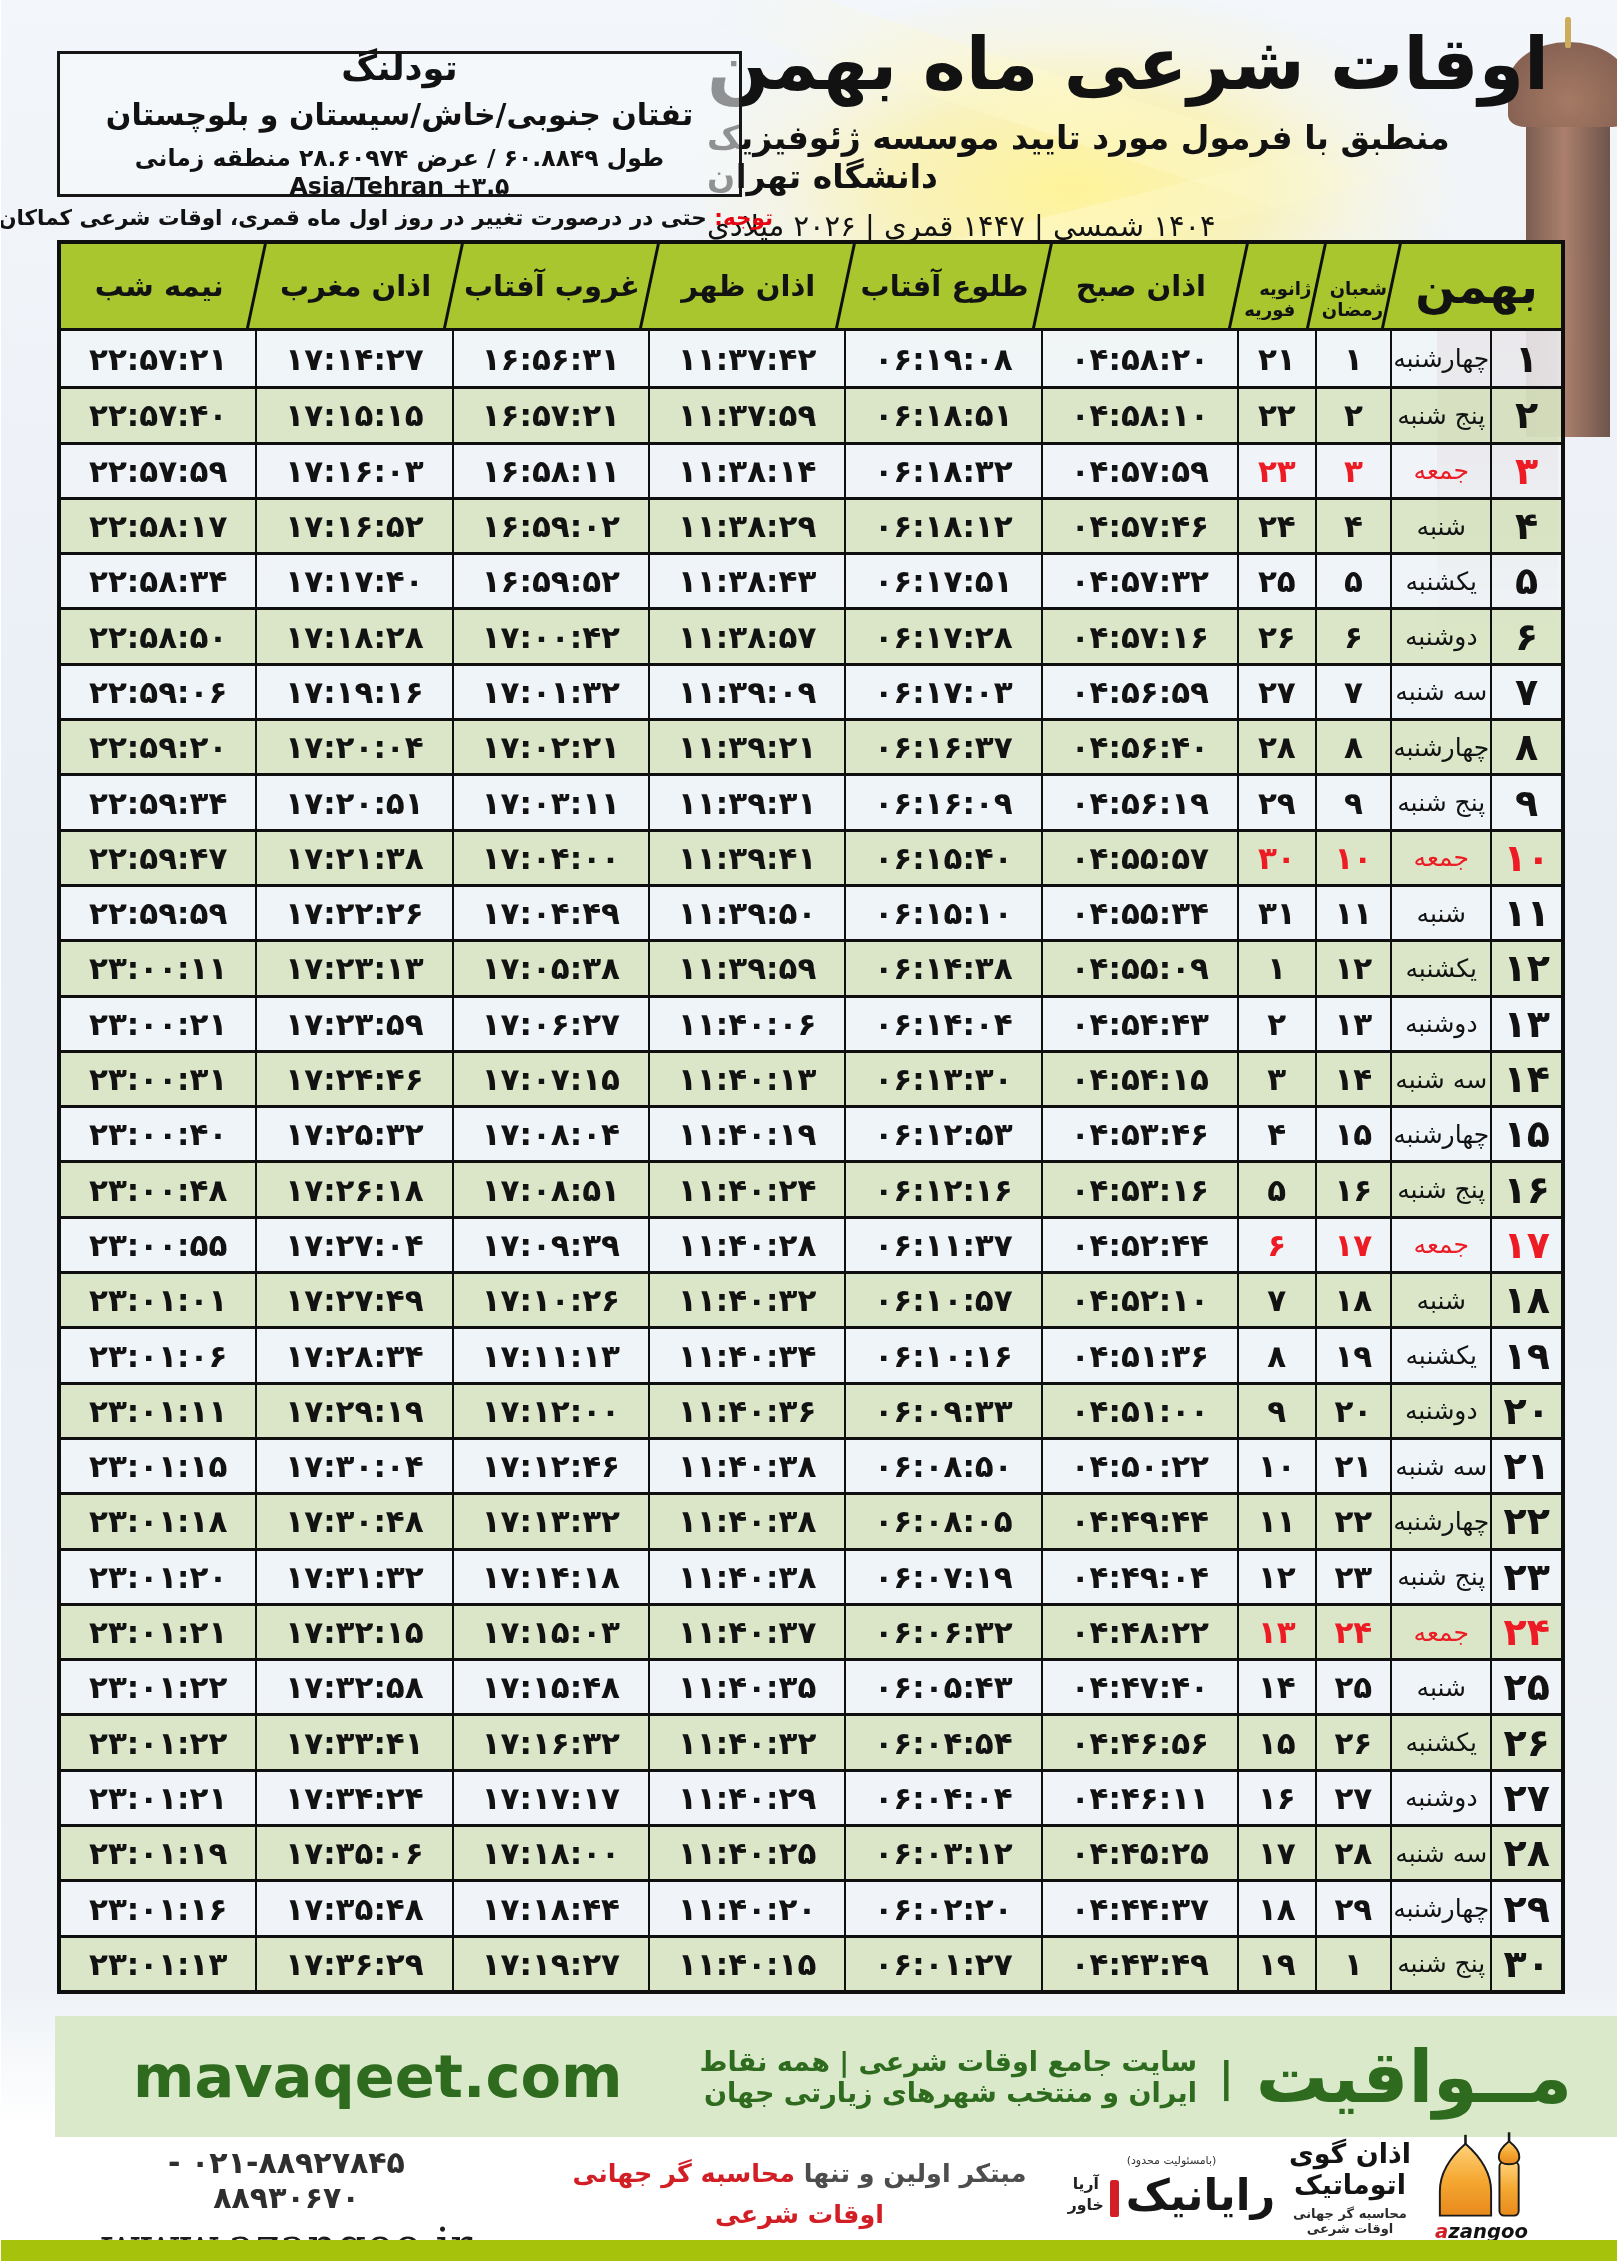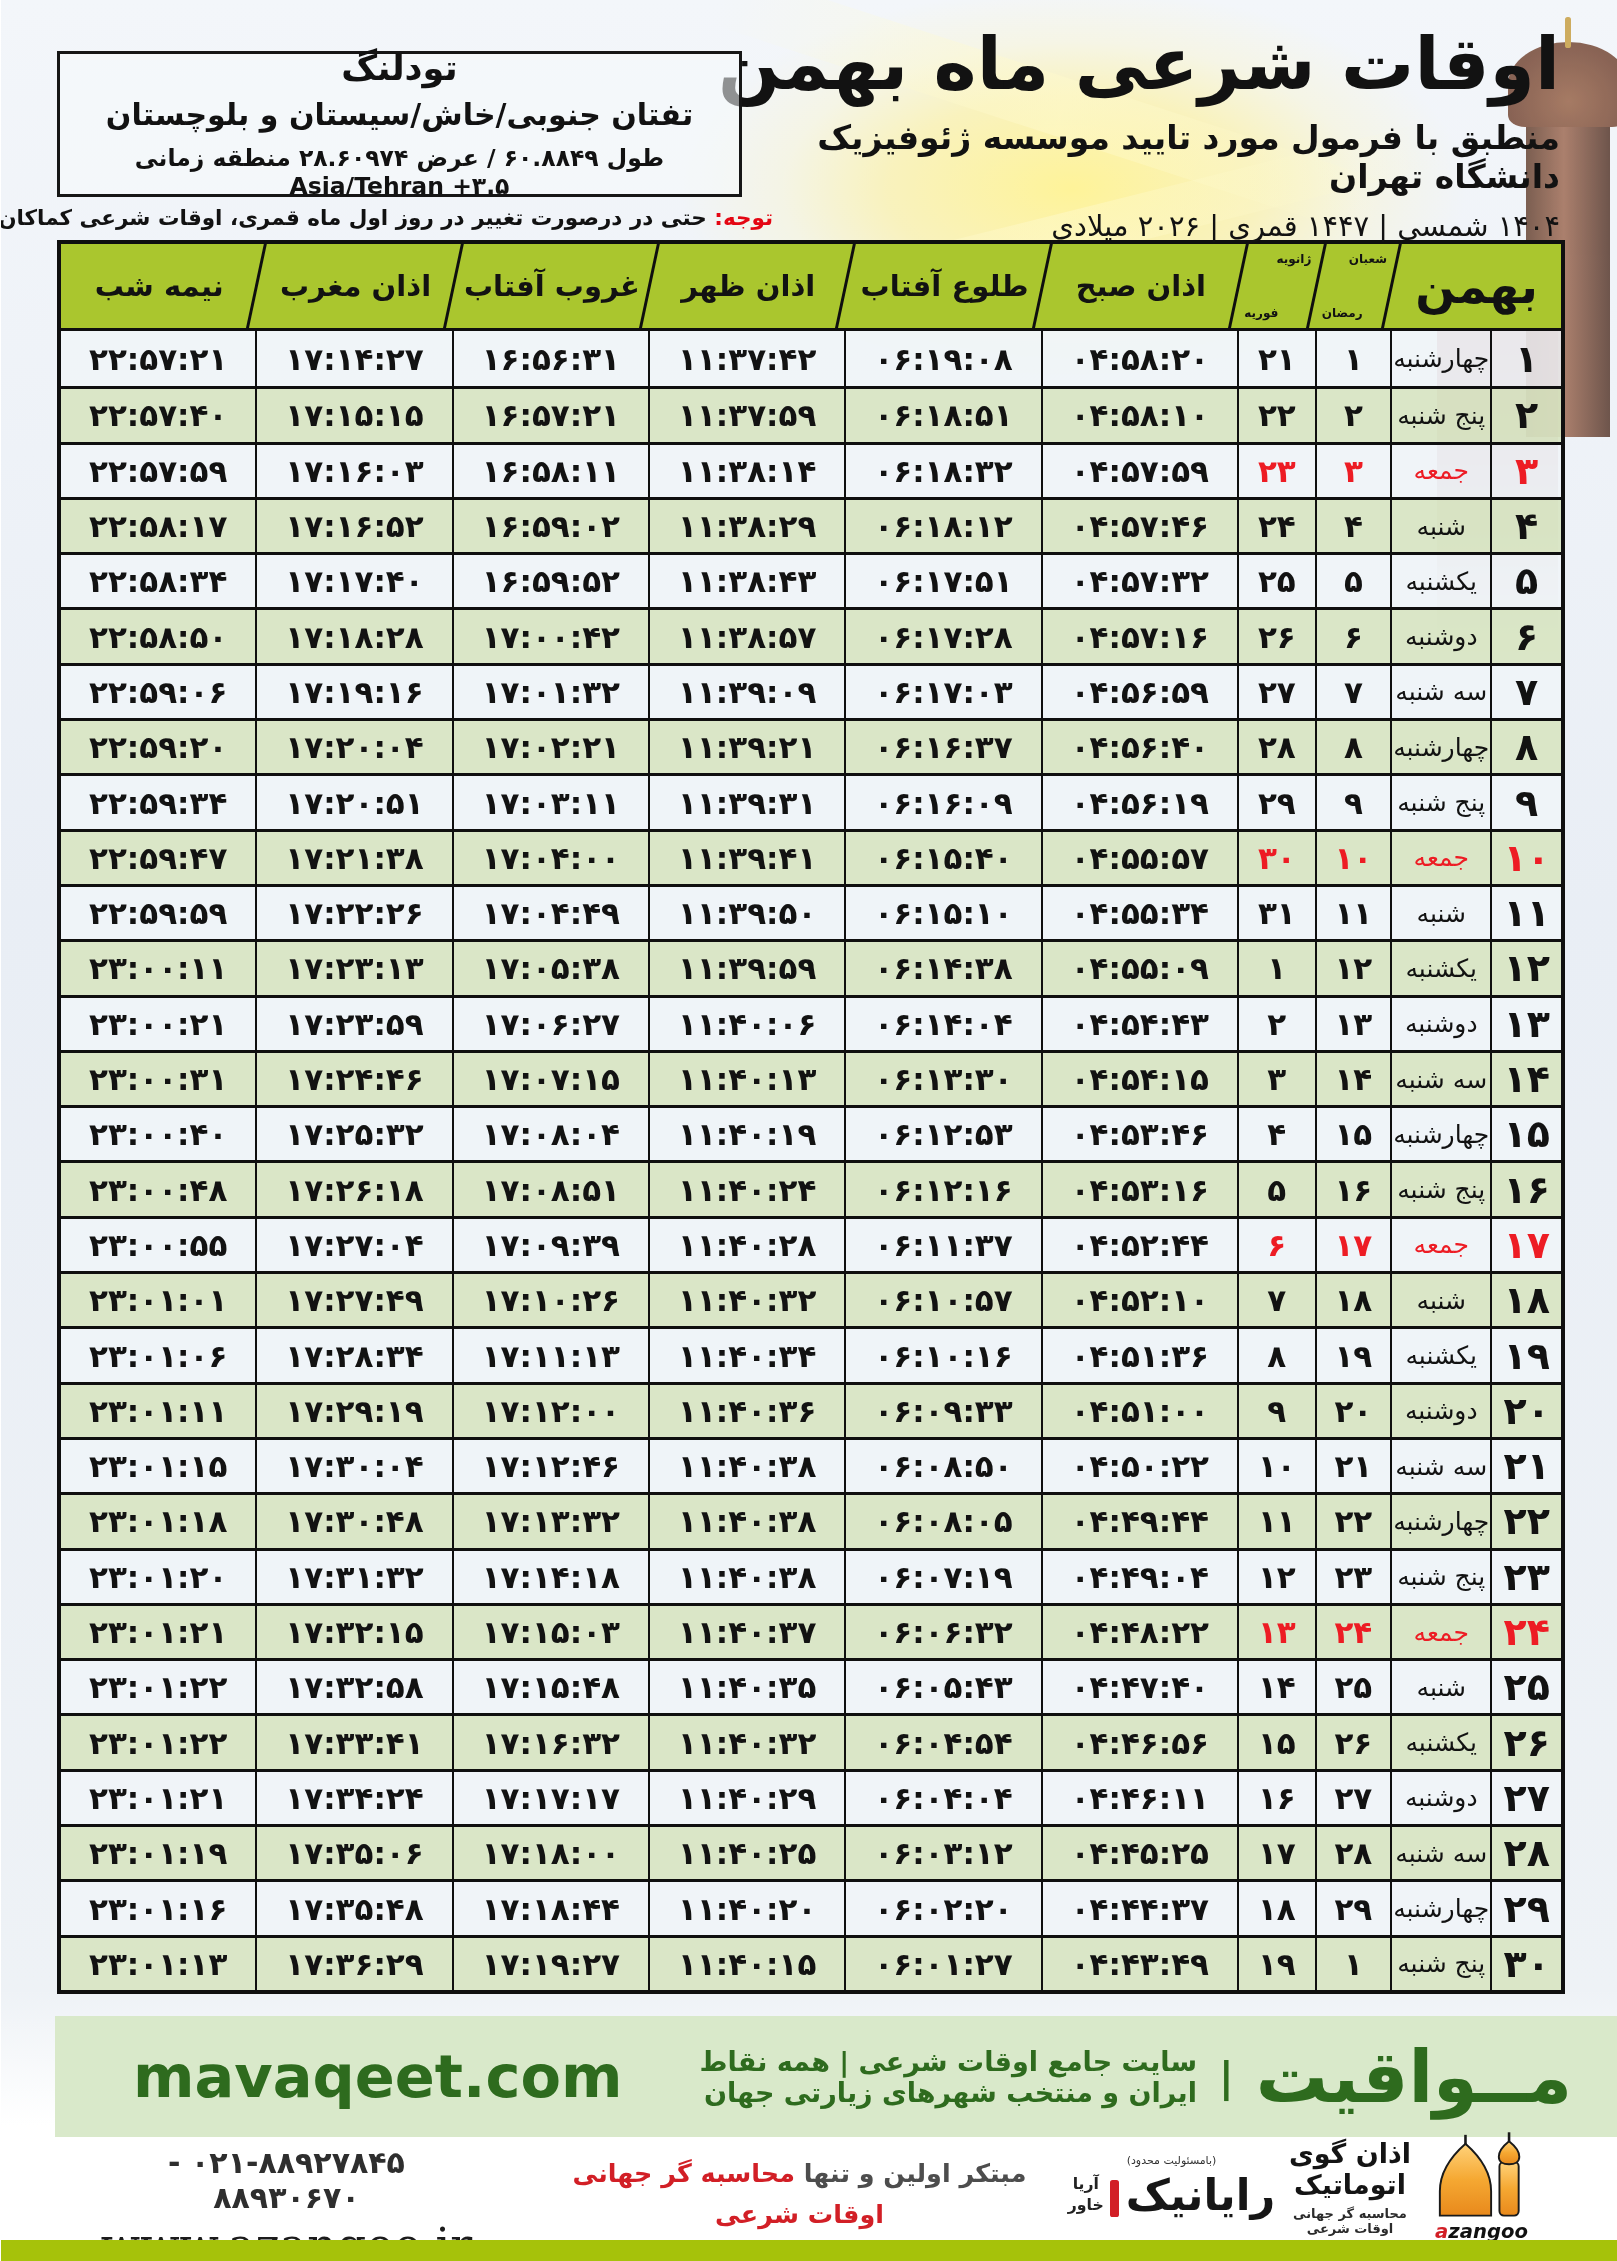--- a/index.html
+++ b/index.html
@@ -16,41 +16,41 @@
   .ray.r1{top:78px;right:196px;width:718px;height:59px;transform:rotate(18deg);}
   .ray.r2{top:215px;right:170px;width:783px;height:46px;transform:rotate(-14deg);}
   .minaret-photo{position:absolute;right:7.8px;top:85px;width:84px;height:352px;z-index:0;opacity:.88;
     background:linear-gradient(90deg,#6b4a3a,#a2705a 45%,#5c3f34);border-radius:14.4px 14.4px 0 0;}
   .minaret-photo::before{content:"";position:absolute;top:-43px;left:-22%;width:144%;height:85px;
     background:radial-gradient(ellipse at 50% 70%,#9c6a50 0%,#7a4f3e 70%);border-radius:50% 50% 14% 14%;}
   .minaret-photo::after{content:"";position:absolute;top:-68px;left:calc(50% - 3.3px);width:6.5px;height:31px;background:#c9a24a;border-radius:2.6px;}
   .warm-strip{position:absolute;right:60px;top:243px;width:121px;height:418px;z-index:0;
     background:linear-gradient(180deg,rgba(158,64,44,.5) 0%,rgba(139,58,74,.38) 45%,rgba(150,90,60,.18) 75%,rgba(150,90,60,0) 100%);}
   
-  .title-block{position:absolute;top:18px;right:58px;width:861px;text-align:right;z-index:2;}
+  .title-block{position:absolute;top:18px;right:50px;width:861px;text-align:left;z-index:2;}
   .title-main{font-size:73px;font-weight:bold;line-height:1.25;}
   .title-sub{font-size:33px;font-weight:bold;margin-top:9px;}
   .title-cal{font-size:29px;margin-top:13px;font-weight:500;}
   .loc-box{position:absolute;top:51px;left:57px;width:685px;height:146px;z-index:2;box-sizing:border-box;
     border:3.3px solid #161616;background:rgba(246,249,252,.55);
     display:flex;flex-direction:column;justify-content:center;align-items:center;text-align:center;}
   .loc-city{font-size:35px;font-weight:bold;}
   .loc-region{font-size:30px;font-weight:bold;margin-top:9px;}
   .loc-coords{font-size:23.5px;font-weight:bold;margin-top:12px;}
   .note-line{position:absolute;top:205px;left:57px;width:716px;z-index:2;font-size:21.5px;font-weight:bold;
     text-align:right;text-align-last:justify;white-space:nowrap;}
   .note-label{color:#e40613;}
   
   .ptable{position:absolute;left:57px;top:240px;width:1508px;height:1754px;z-index:1;box-sizing:border-box;
     border:4.6px solid #0f0f0f;--cols:70fr 102fr 77fr 79fr 200fr 200fr 200fr 200fr 200fr 200fr;}
   .thead{display:grid;grid-template-columns:var(--cols);height:84px;background:#aac62e;border-bottom:3.3px solid #0f0f0f;}
   .hc{position:relative;display:flex;align-items:center;justify-content:center;font-weight:bold;font-size:29px;}
   .hc:not(:last-child)::after{content:"";position:absolute;top:-2.6px;bottom:-2.6px;left:-2px;width:3.3px;background:#0f0f0f;transform:skewX(-12deg);}
   .hc-month{grid-column:span 2;font-size:47px;}
-  .hc-split{flex-direction:column;justify-content:space-between;font-size:12px;padding:7.8px 5.2px;box-sizing:border-box;}
+  .hc-split{flex-direction:column;justify-content:flex-end;font-size:18px;padding:7.8px 5.2px;box-sizing:border-box;}
   .hc-split .t{align-self:flex-start;}
   .hc-split .b{align-self:flex-end;}
   .tbody{display:grid;grid-template-rows:repeat(30,1fr);height:calc(100% - 87px);}
   .row{display:grid;grid-template-columns:var(--cols);border-top:3.3px solid #0f0f0f;}
   .row:first-child{border-top:none;}
   .row:nth-child(odd){background:rgba(240,244,248,.85);}
   .row:nth-child(even){background:rgba(216,229,194,.92);}
   .cell{display:flex;align-items:center;justify-content:center;overflow:hidden;}
   .cell:not(:first-child){border-right:2px solid #0f0f0f;}
   .c-day{font-size:38px;font-weight:bold;}

